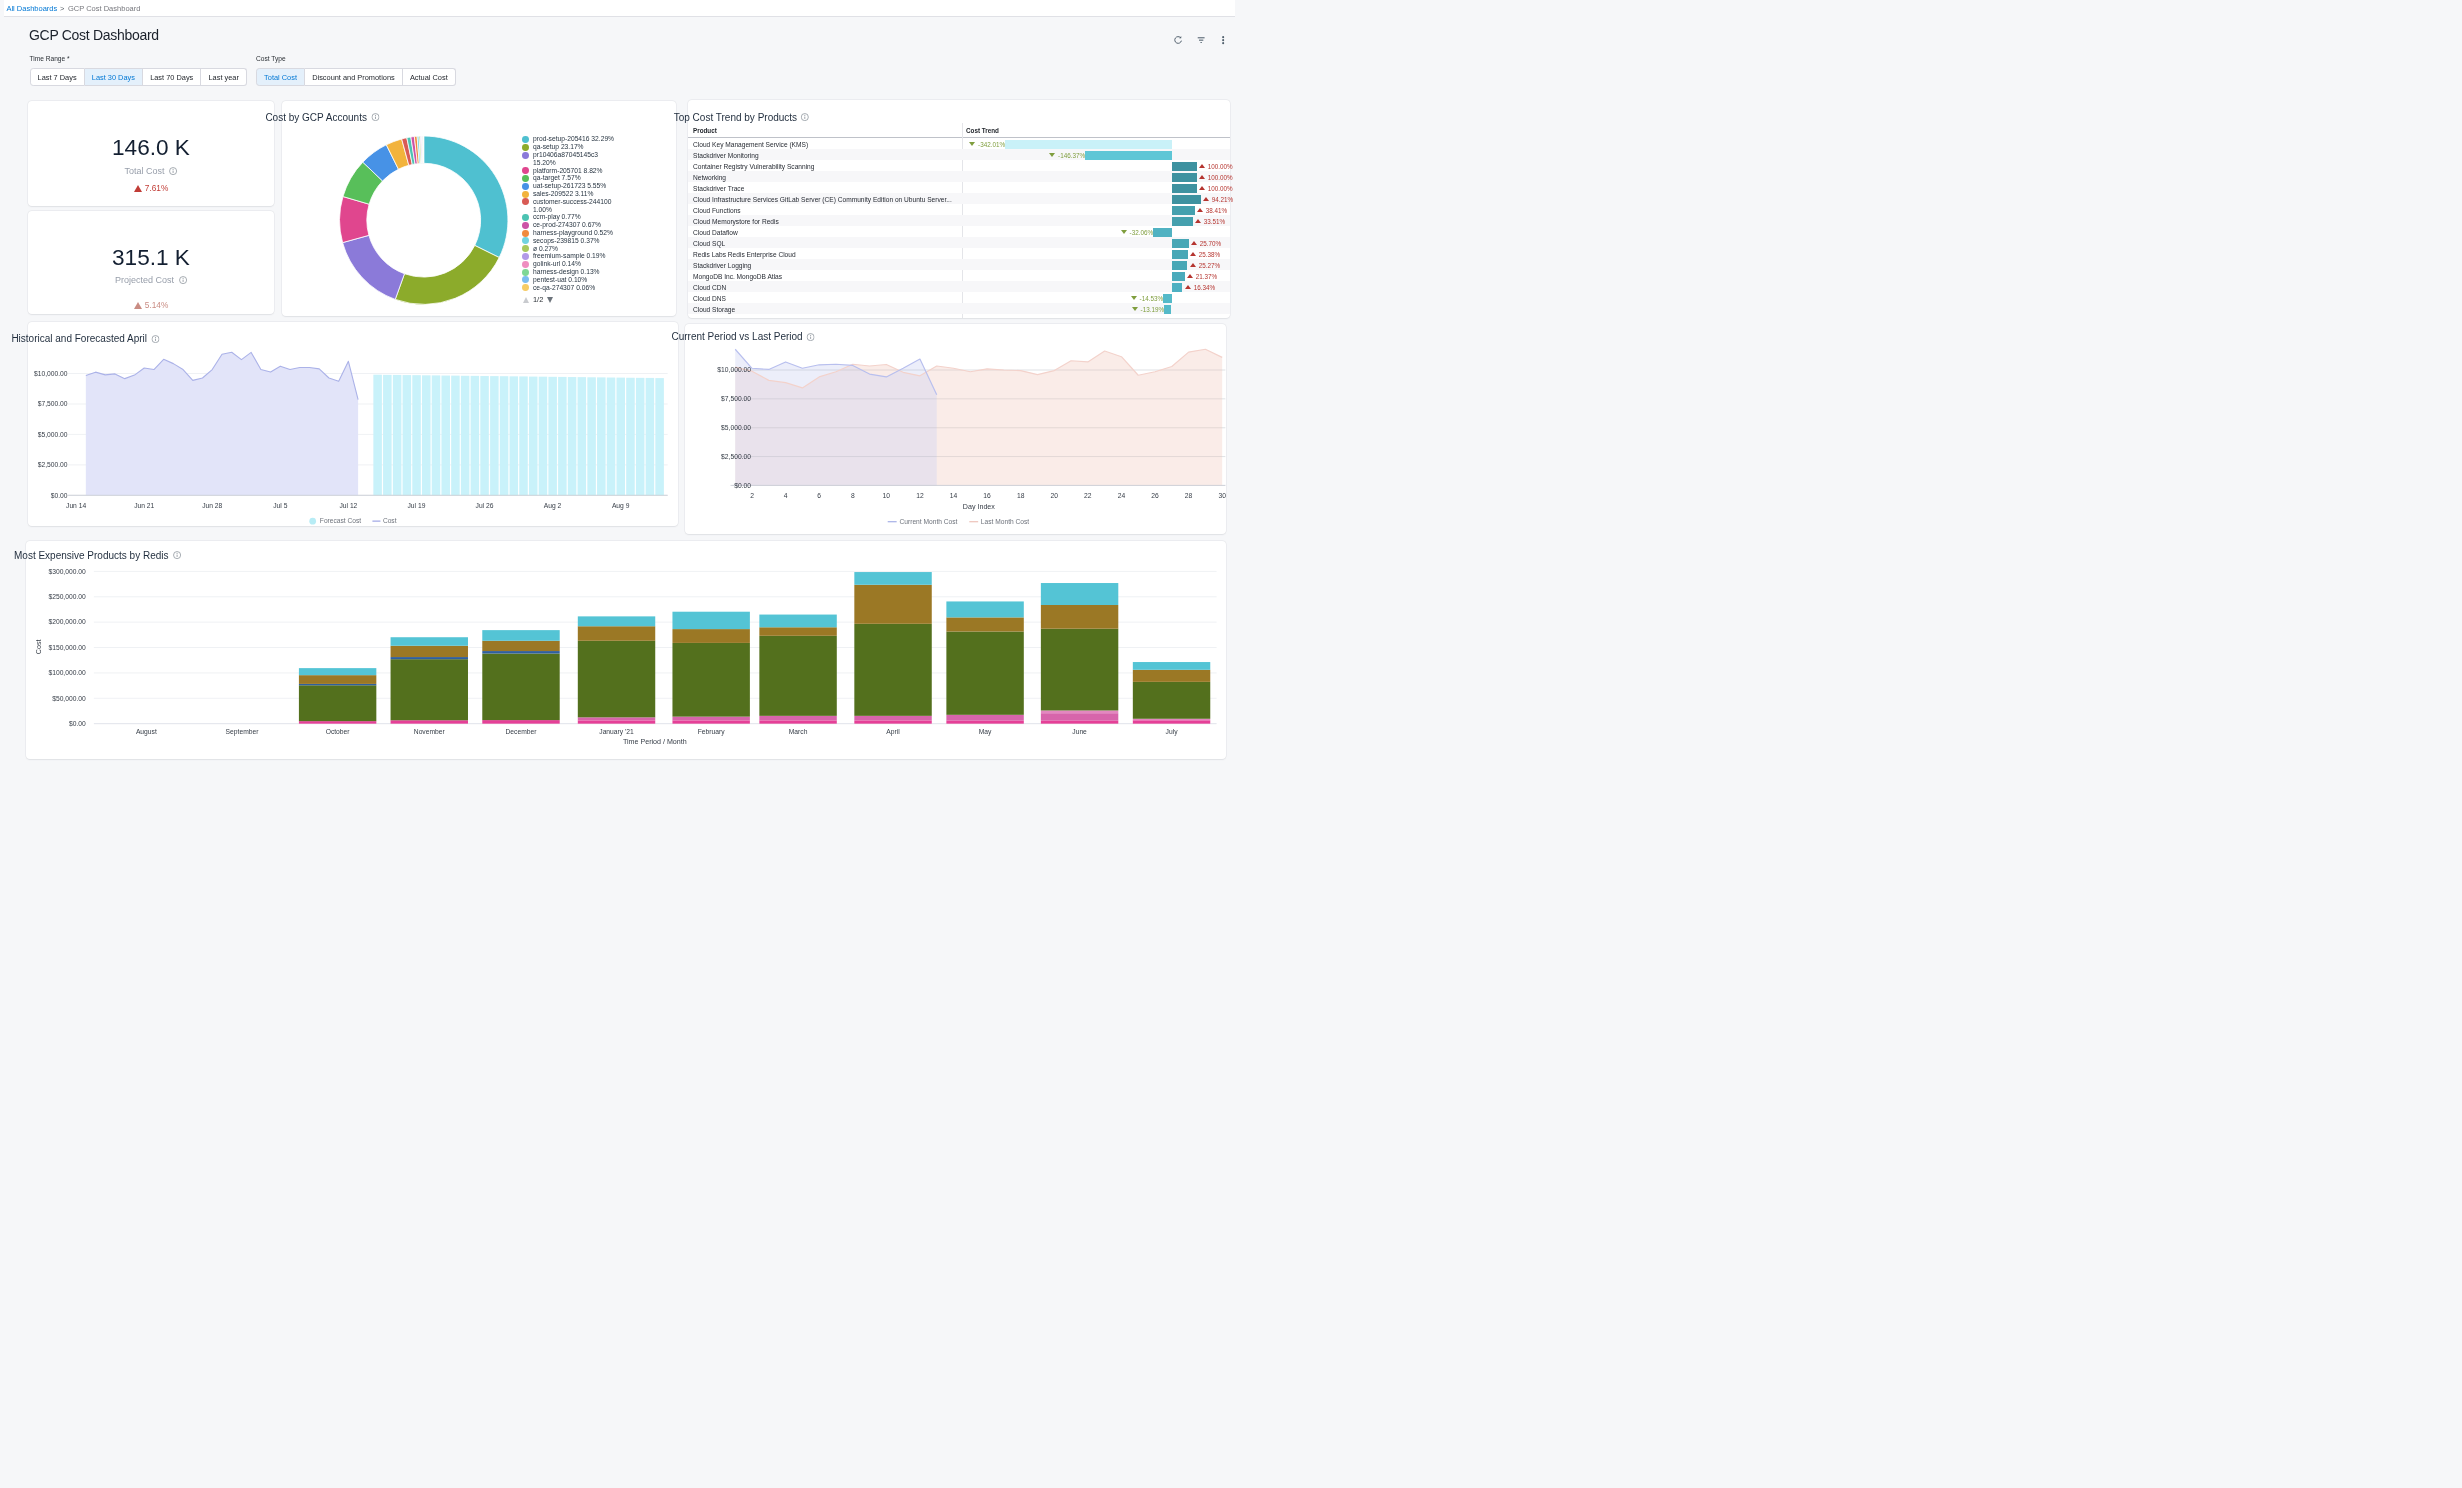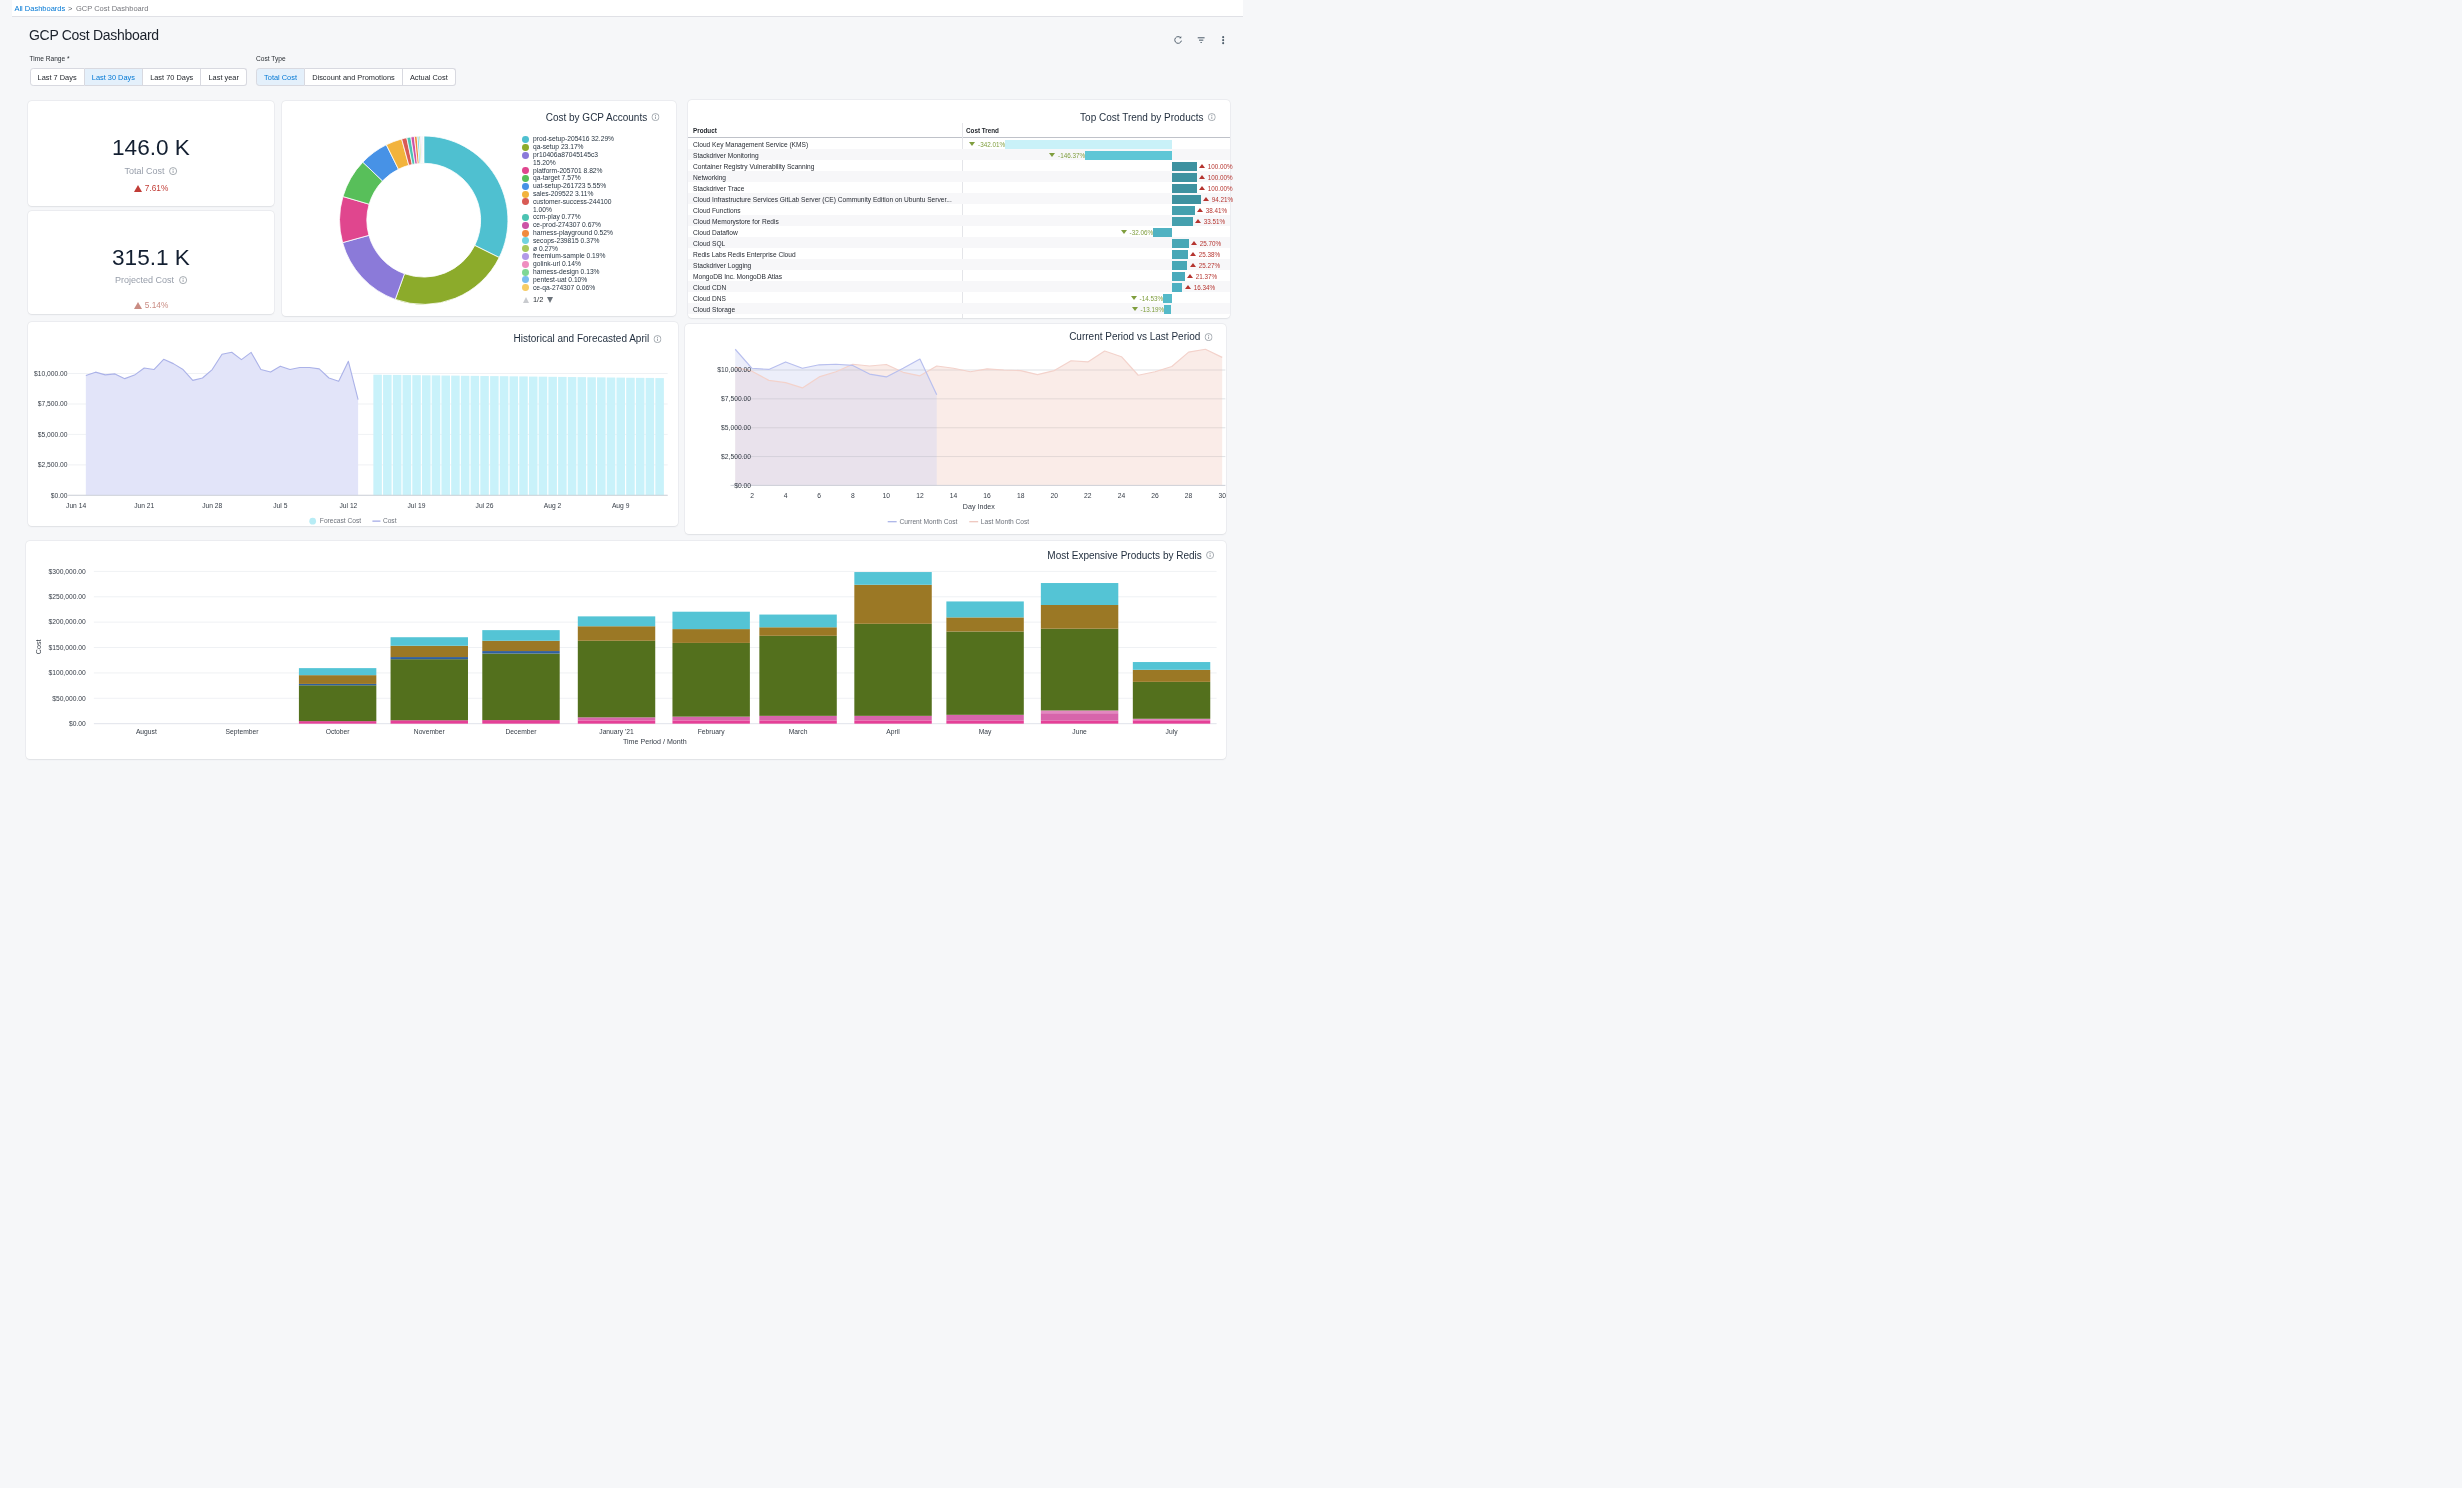--- a/index.html
+++ b/index.html
@@ -1,29 +1,29 @@
 <!DOCTYPE html>
 <html style="font-size:12.7px"><head><meta charset="utf-8">
 <style>
 * { margin:0; padding:0; box-sizing:border-box; }
 html,body { width:1231px; height:744px; overflow:hidden; font-family:"Liberation Sans", sans-serif; background:#f6f7f9; }
-.crumb { position:absolute; left:12px; top:0; width:1231px; height:16.6px; background:#fff; border-bottom:0.8px solid #e0e1e6; }
+.crumb { position:absolute; left:4px; top:0; width:1231px; height:16.6px; background:#fff; border-bottom:0.8px solid #e0e1e6; }
 .crumb a { position:absolute; left:2.4px; top:4px; font-size:7.5px; color:#0278d5; text-decoration:none; }
 .crumb .sep { position:absolute; left:56px; top:3.6px; font-size:7.5px; color:#5d646b; }
 .crumb .cur { position:absolute; left:64px; top:4px; font-size:7.5px; color:#77787e; }
 .title { position:absolute; left:29px; top:27px; font-size:14px; letter-spacing:-0.3px; color:#1b212b; }
 .hicons { position:absolute; top:34px; }
 .flabel { position:absolute; font-size:6.6px; color:#2a2f35; }
 .bgroup { position:absolute; top:68px; height:18px; display:flex; }
 .bgroup .btn { height:18px; line-height:17px; padding:0 7.1px; font-size:7.4px; color:#24282e; background:#fff; border:0.8px solid #d8d9e0; border-left-width:0; }
 .bgroup .btn:first-child { border-left-width:0.8px; border-radius:3.2px 0 0 3.2px; }
 .bgroup .btn:last-child { border-radius:0 3.2px 3.2px 0; }
 .bgroup .btn.sel { background:#e4f0fb; color:#0278d5; }
 .card { position:absolute; background:#fff; border-radius:4px; box-shadow:0 0 0 0.8px rgba(25,30,50,0.045), 0 0.8px 1.6px rgba(40,50,70,0.07); }
-.ctitle { position:absolute; top:0; left:0; width:100%; display:flex; justify-content:flex-end; align-items:center; gap:4px; font-size:10px; color:#1f2c3c; font-weight:500; }
+.ctitle { position:absolute; top:0; left:0; width:100%; display:flex; justify-content:flex-start; align-items:center; gap:4px; font-size:10px; color:#1f2c3c; font-weight:500; }
 .kpi-num { position:absolute; width:100%; text-align:center; font-size:22.6px; line-height:22.6px; color:#131f31; }
 .kpi-lab { position:absolute; width:100%; display:flex; justify-content:center; align-items:center; gap:4.8px; font-size:9px; color:#979eaa; }
 .kpi-delta { position:absolute; width:100%; display:flex; justify-content:center; align-items:center; font-size:8.3px; }
 .kpi-delta.strong { color:#c13c36; }
 .kpi-delta.muted { color:#c98c83; }
 .tri-up { display:inline-block; width:0; height:0; border-left:4px solid transparent; border-right:4px solid transparent; border-bottom:7px solid #c13c36; margin-right:3.2px; }
 .tri-up.muted { border-bottom-color:#c98c83; }
 .tri-up.red { border-left-width:3.3px; border-right-width:3.3px; border-bottom-width:4.1px; border-bottom-color:#b5342f; margin-right:2.8px; }
 .tri-dn { display:inline-block; width:0; height:0; border-left:3.3px solid transparent; border-right:3.3px solid transparent; border-top:4.1px solid #7f9e3e; margin-right:2.8px; }
 .ldot { position:absolute; left:240px; width:6.8px; height:6.8px; border-radius:50%; }

